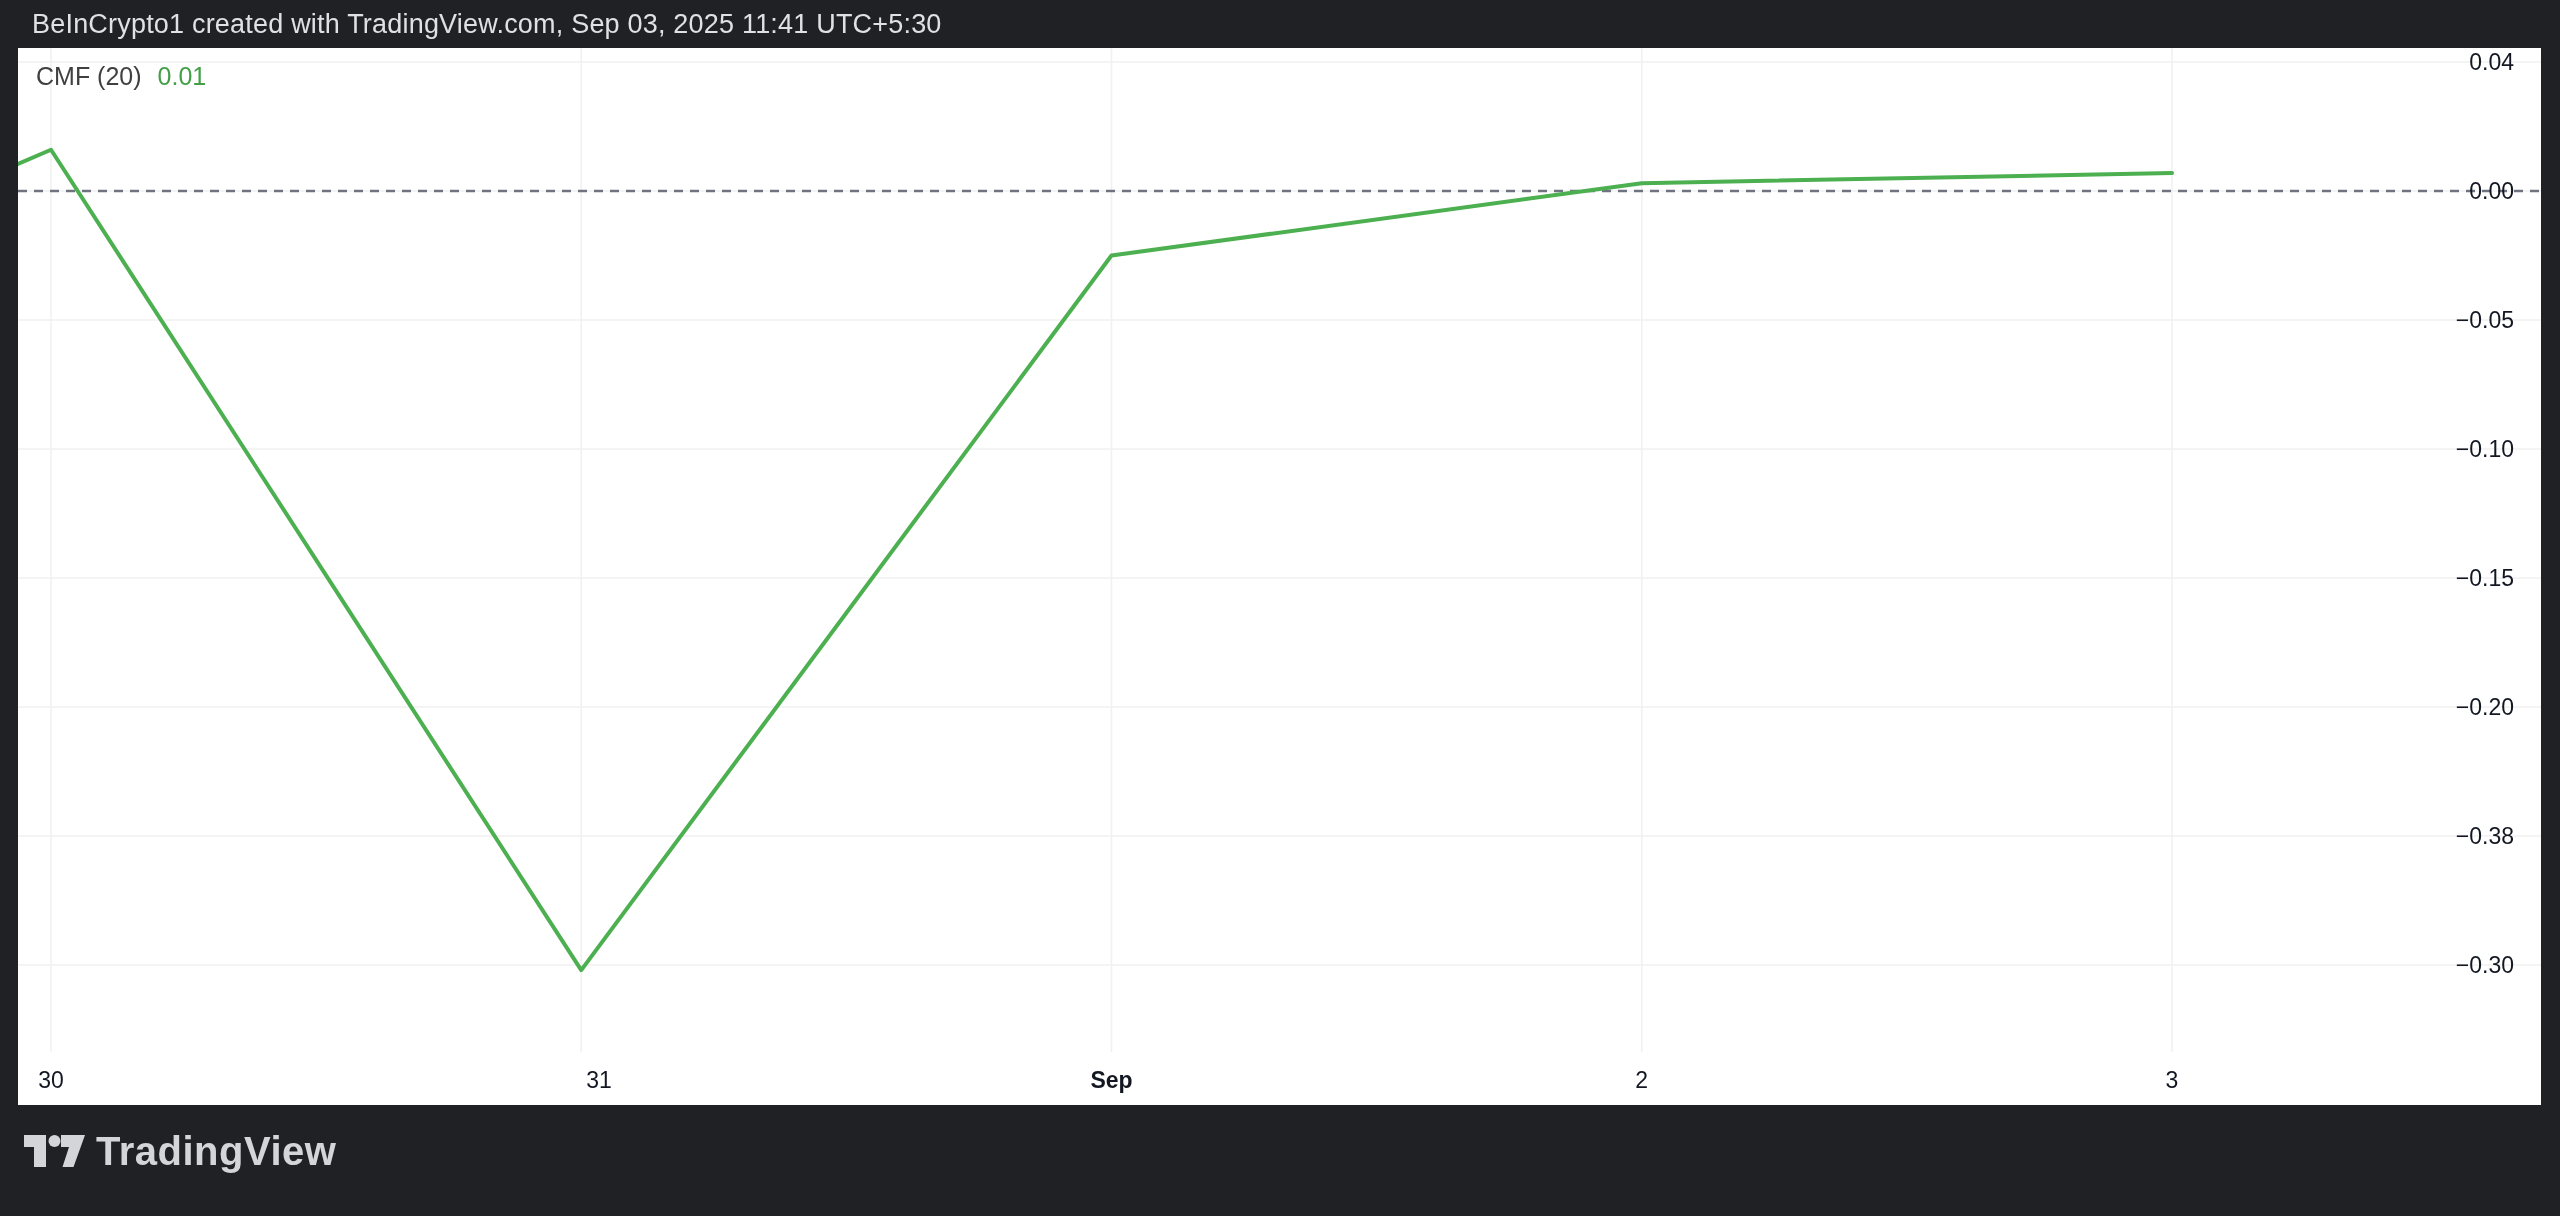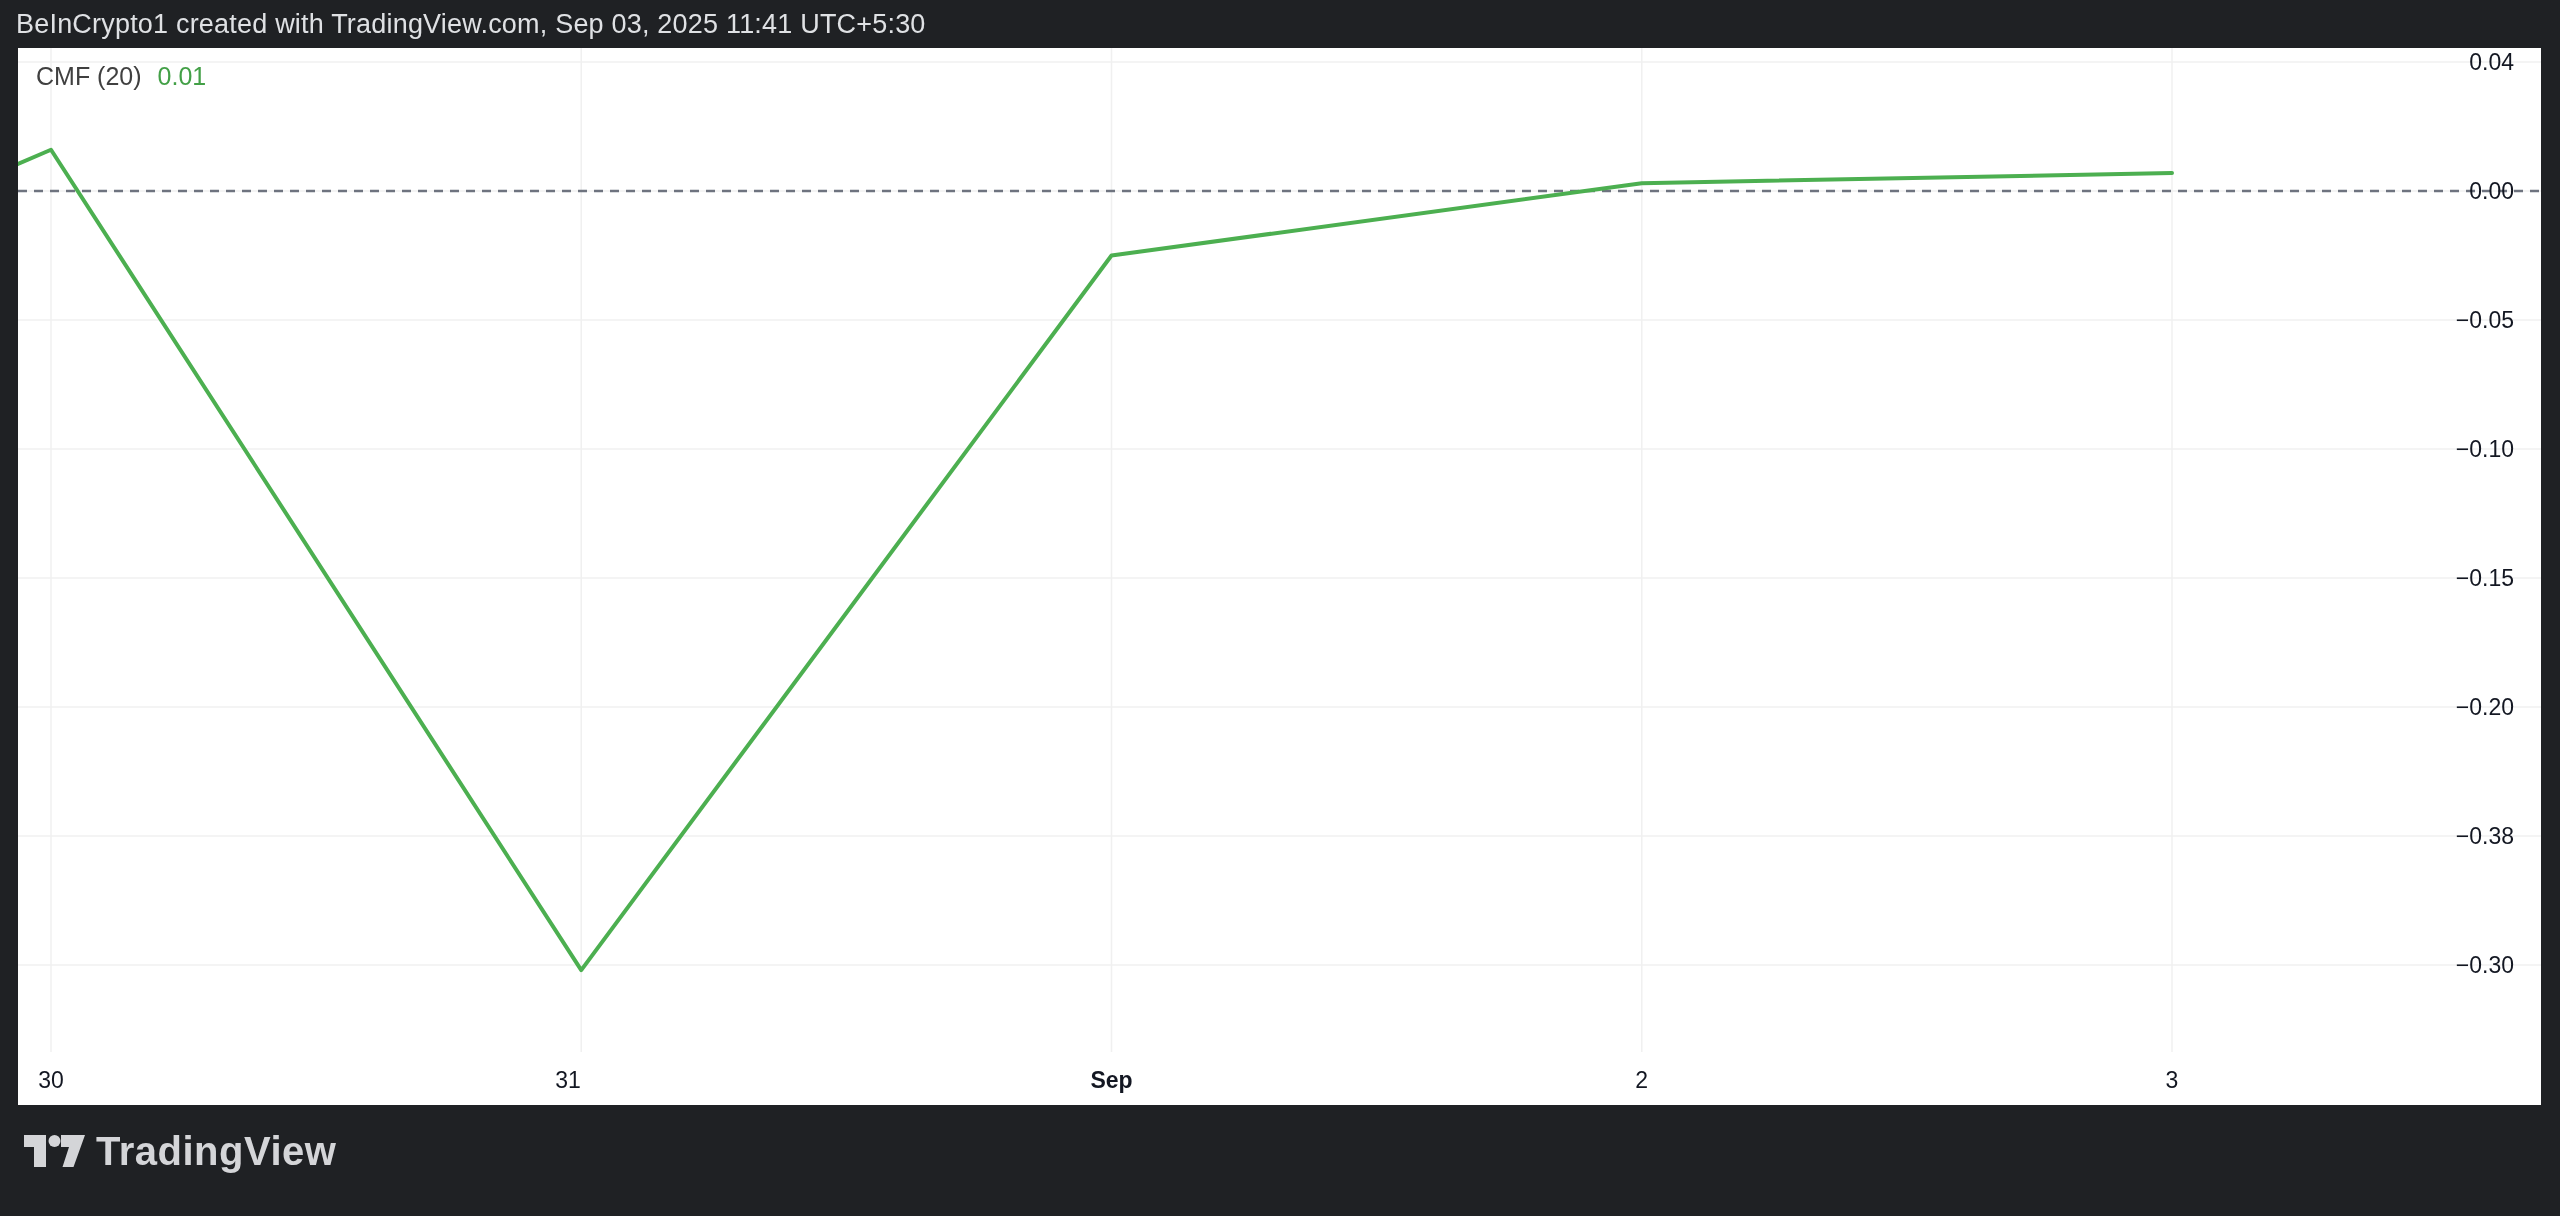--- a/index.html
+++ b/index.html
@@ -8,21 +8,21 @@
     background:#1f2124;
     font-family:"Liberation Sans",sans-serif;
     position:relative;overflow:hidden;
   }
   
   .header{
     position:absolute;left:0;top:0;width:2560px;height:48px;
     display:flex;align-items:center;
   }
   .attribution{
-    margin-left:16px;color:#dfe1e4;font-size:27px;letter-spacing:.2px;
+    margin-left:32px;color:#dfe1e4;font-size:27px;letter-spacing:.2px;
     white-space:nowrap;
   }
   
   .chart-surface{
     position:absolute;left:18px;top:48px;width:2523px;height:1057px;
     background:#ffffff;
   }
   #plot{position:absolute;left:0;top:0;}
   
   .legend{
@@ -85,21 +85,21 @@
   </div>
 <div class="y-label" style="top: 14px;">0.04</div>
     <div class="y-label" style="top: 143px;">0.00</div>
     <div class="y-label" style="top: 272px;">−0.05</div>
     <div class="y-label" style="top: 401px;">−0.10</div>
     <div class="y-label" style="top: 530px;">−0.15</div>
     <div class="y-label" style="top: 659px;">−0.20</div>
     <div class="y-label" style="top: 788px;">−0.38</div>
     <div class="y-label" style="top: 917px;">−0.30</div>
     <div class="x-label" style="left: 33px;">30</div>
-    <div class="x-label" style="left: 550px;">31</div>
+    <div class="x-label" style="left: 581px;">31</div>
     <div class="x-label bold" style="left: 1093.5px;">Sep</div>
     <div class="x-label" style="left: 1623.75px;">2</div>
     <div class="x-label" style="left: 2154px;">3</div>
   </div>
 
 <div class="footer">
   <svg class="brand-icon" width="62" height="32" viewBox="0 0 62 32" fill="#d4d5d8">
     <path d="M0 0 H22 V32 H10 V12 H0 Z"></path>
     <circle cx="30.5" cy="6" r="6"></circle>
     <path d="M37 0 H61 L49.5 32 H38.5 L45 12 H37 Z"></path>

